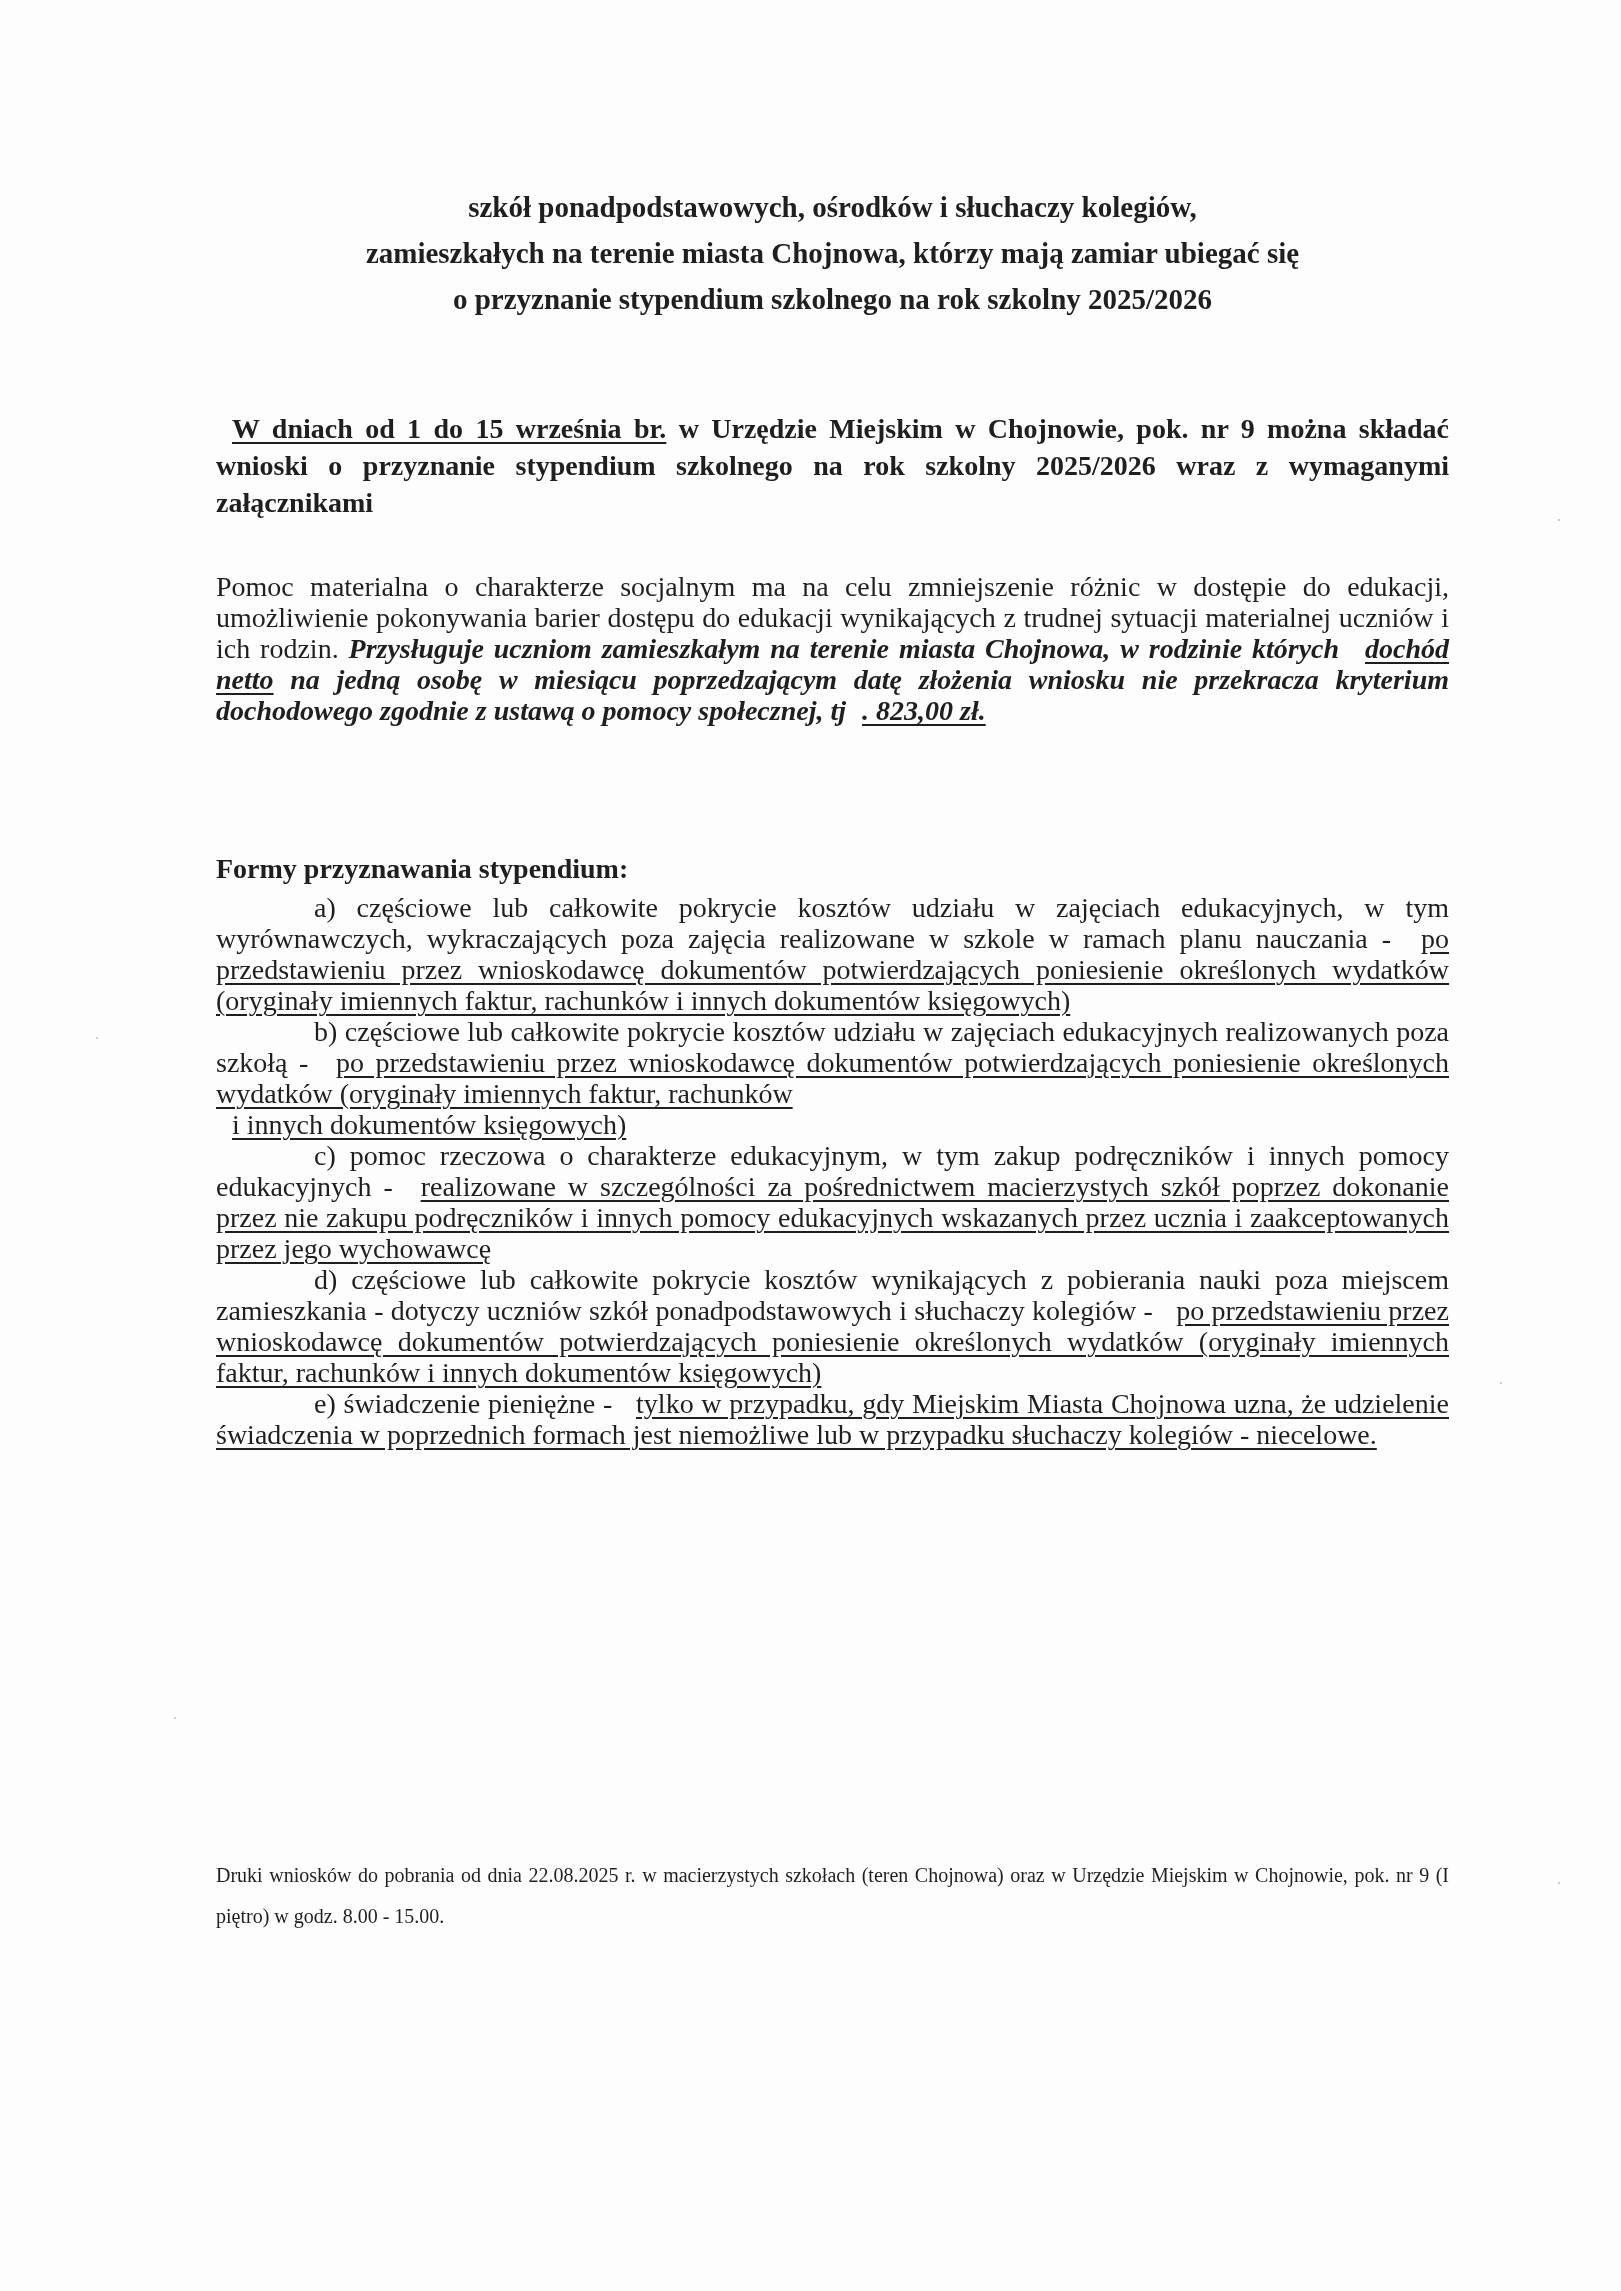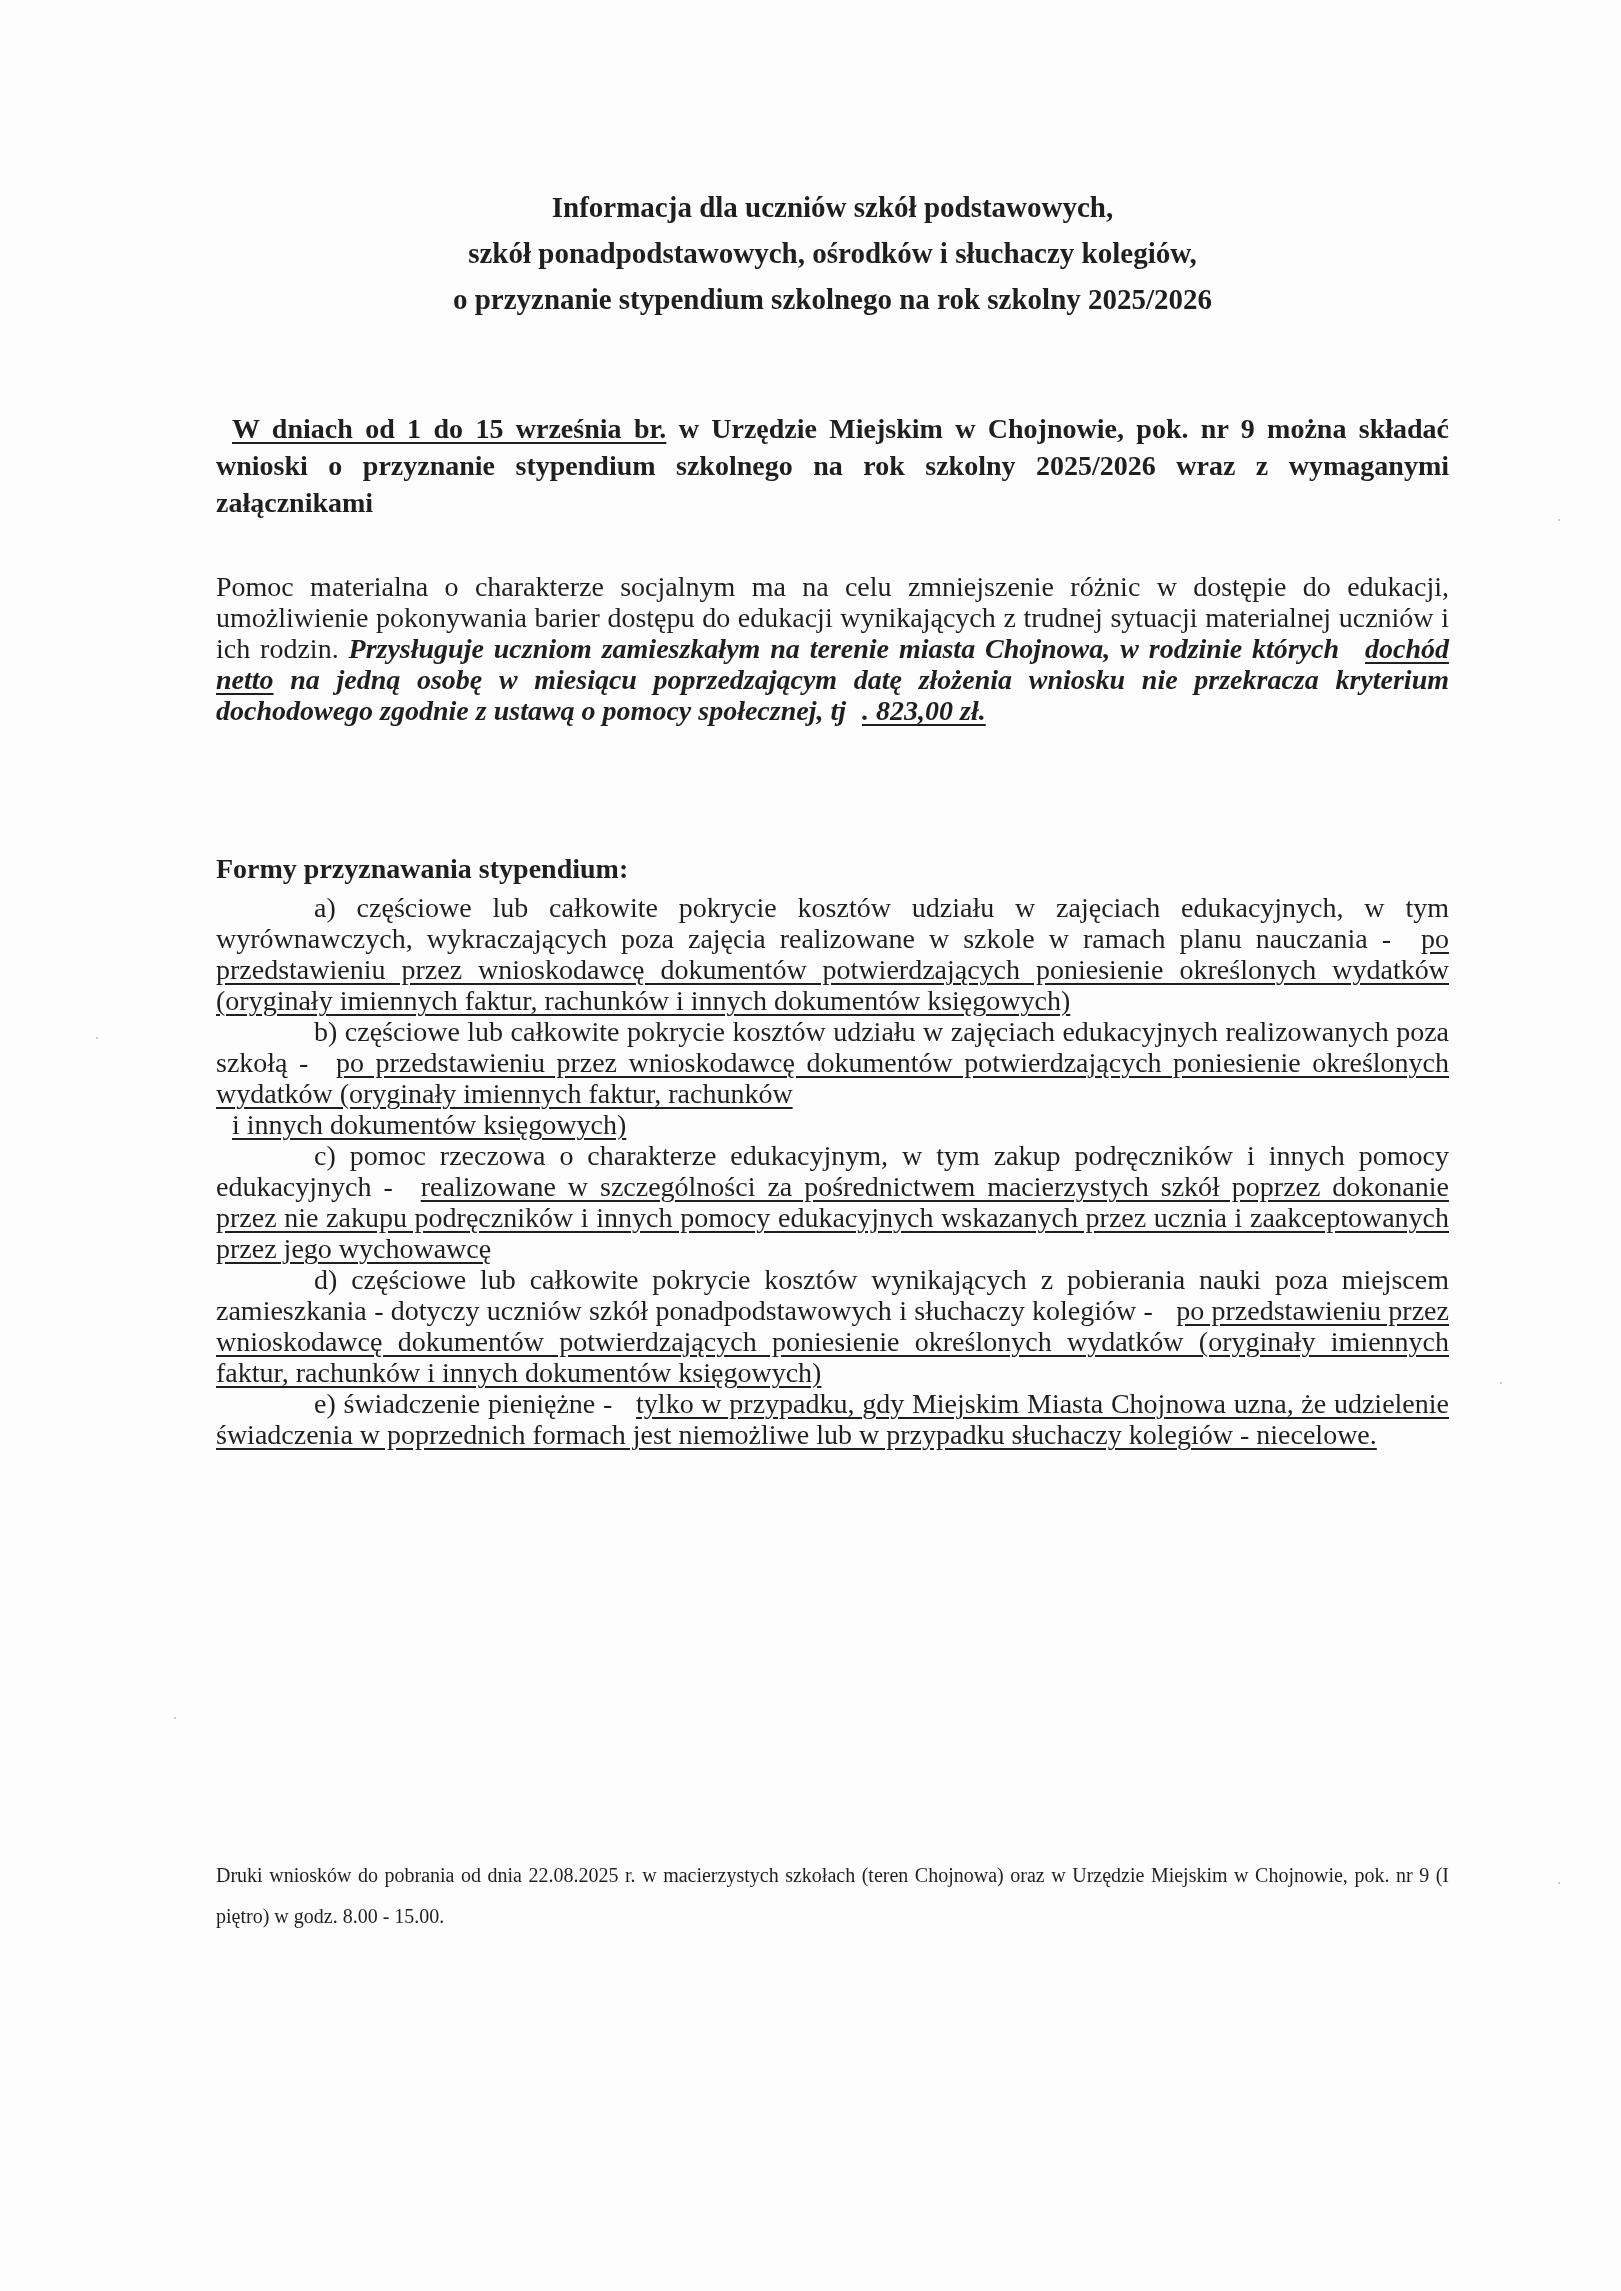--- a/index.html
+++ b/index.html
@@ -26,22 +26,22 @@
   .nl { display: block; text-indent: 0; }
   .druki { top: 1855px; font-weight: normal; font-size: 20px; line-height: 41px; }
   .speck { position: absolute; width: 2px; height: 2px; background: #bbb; border-radius: 1px; }
 </style>
 </head>
 <body>
 
 <div class="page">
 
   <div class="title">
-    <div>Informacja dla uczniów szkół podstawowych,</div>
     <div>szkół ponadpodstawowych, ośrodków  i słuchaczy kolegiów,</div>
+    <div>zamieszkałych na terenie miasta Chojnowa, którzy mają zamiar ubiegać się</div>
     <div>o przyznanie stypendium szkolnego  na rok szkolny 2025/2026</div>
   </div>
 
   <div class="p dates"><span class="u">W dniach od 1 do 15 września br.</span><span> w Urzędzie Miejskim w Chojnowie, pok. nr 9 można składać wnioski o przyznanie stypendium szkolnego na rok szkolny 2025/2026 wraz z wymaganymi załącznikami</span></div>
 
   <div class="p intro"><span>Pomoc materialna o charakterze socjalnym ma na celu zmniejszenie różnic w dostępie do edukacji, umożliwienie pokonywania barier dostępu do edukacji wynikających z trudnej sytuacji materialnej uczniów i ich rodzin. </span><span class="b i">Przysługuje uczniom zamieszkałym na terenie miasta Chojnowa, w rodzinie których </span><span class="b i u">dochód netto</span><span class="b i"> na jedną osobę w miesiącu poprzedzającym datę złożenia wniosku nie przekracza kryterium dochodowego zgodnie z ustawą  o pomocy społecznej, tj</span><span class="b i u">. 823,00 zł.</span></div>
 
   <div class="p forms-heading">Formy przyznawania stypendium:</div>
 
   <div class="p list">

